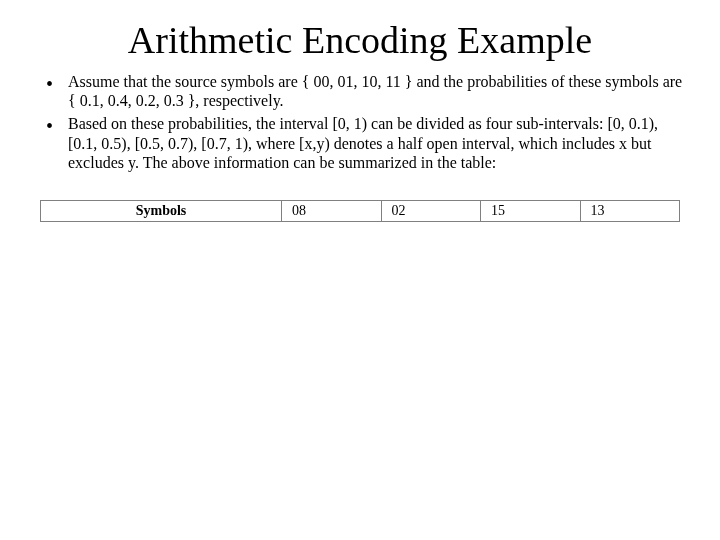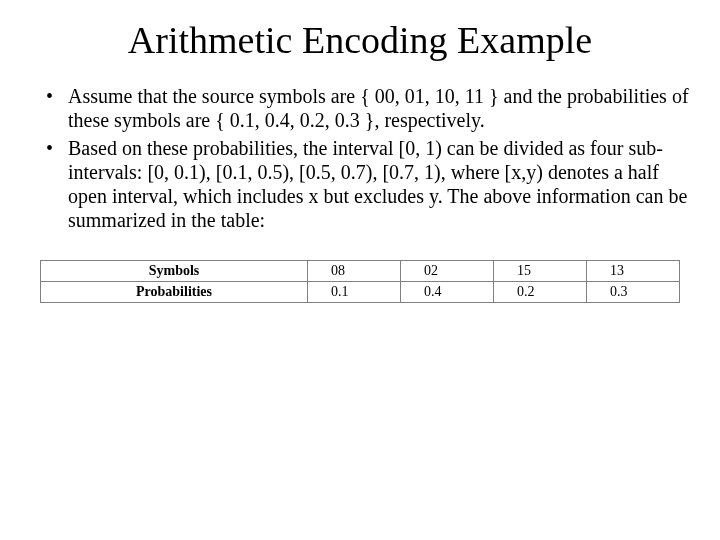--- a/index.html
+++ b/index.html
@@ -14,30 +14,30 @@
   .slide {
     width: 720px;
     height: 540px;
     box-sizing: border-box;
     padding: 18px 30px 30px 30px;
     position: relative;
   }
   .title {
     font-size: 38px;
     text-align: center;
-    margin: 0 0 22px 0;
+    margin: 0 0 10px 0;
     font-weight: normal;
   }
   ul.bullets {
     margin: 0;
     padding: 0 0 0 10px;
     list-style: none;
   }
   ul.bullets > li {
-    font-size: 20px;
+    font-size: 16px;
     line-height: 1.2;
     margin-bottom: 4px;
     position: relative;
     padding-left: 28px;
   }
   ul.bullets > li::before {
     content: "•";
     position: absolute;
     left: 6px;
     top: 0;
@@ -46,21 +46,21 @@
   .table-wrap {
     margin: 28px 10px 0 10px;
   }
   table.data {
     width: 100%;
     border-collapse: collapse;
     font-size: 14px;
   }
   table.data td, table.data th {
     border: 1px solid #808080;
-    padding: 2px 23px;
+    padding: 2px 10px;
     text-align: left;
     vertical-align: top;
     font-weight: normal;
   }
   table.data td.rh {
     text-align: center;
     font-weight: bold;
     width: 220px;
   }
 </style>
@@ -79,24 +79,17 @@
   <div class="table-wrap">
     <table class="data">
       <tbody>
           <tr>
         <td class="rh">Symbols</td>
         <td>08</td>
         <td>02</td>
         <td>15</td>
         <td>13</td>
       </tr>
-      <tr>
-        <td class="rh">Probabilities</td>
-        <td>0.1</td>
-        <td>0.4</td>
-        <td>0.2</td>
-        <td>0.3</td>
-      </tr>
     </tbody>
       </table>
   </div>
 
 </div>
 
 </body></html>

